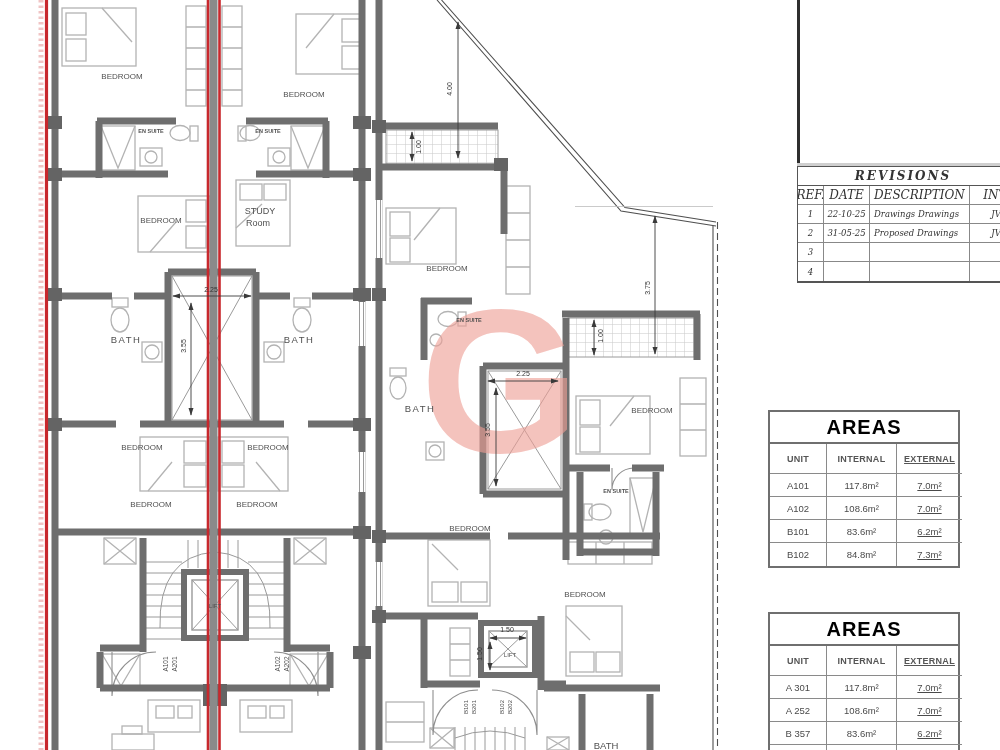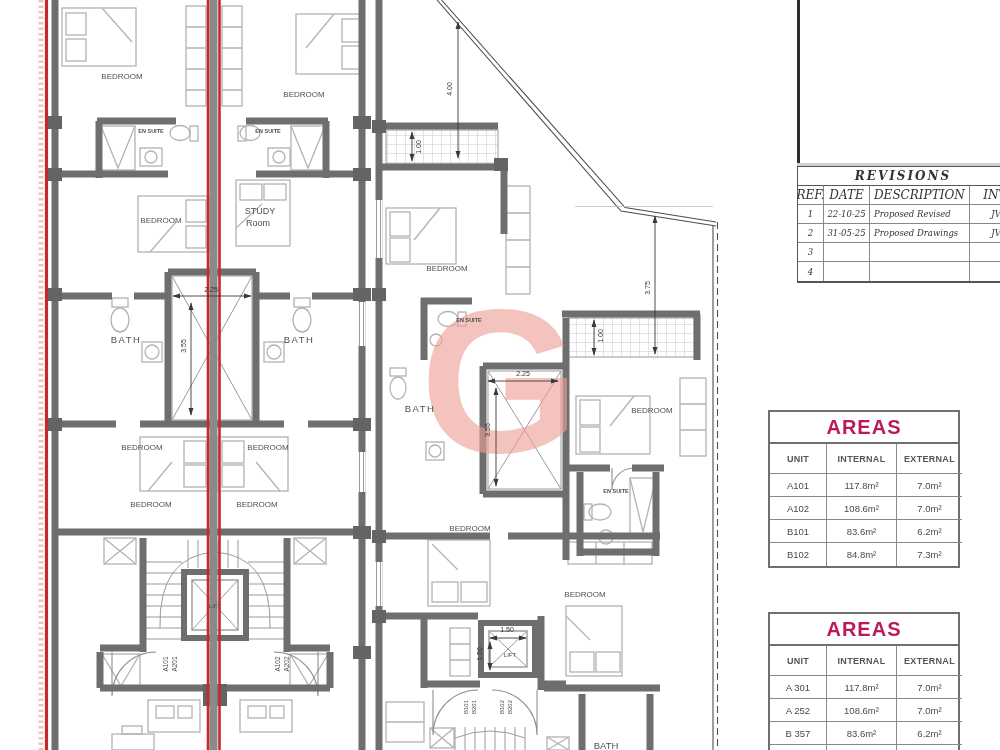--- a/index.html
+++ b/index.html
@@ -26,26 +26,26 @@
        border-right:1px solid #888;border-bottom:1px solid #888;}
   .rev.h{font-size:12px;font-weight:normal;}
   #rev-grid .rev:nth-child(4n){border-right:none;}
   #rev-grid .rev:nth-child(n+17){border-bottom:none;}
   #rev-grid .rev:nth-child(4n+3){justify-content:flex-start;padding-left:4px;}
 
   
   .areas{position:absolute;left:768px;width:192px;}
   #areas1{top:410px;} #areas2{top:612px;}
   .areas-title{height:30px;line-height:30px;text-align:center;border:2px solid #6f6f6f;
-               font-size:20px;font-weight:bold;letter-spacing:1px;color:#be185d;}
+               font-size:20px;font-weight:bold;letter-spacing:1px;color:#000000;}
   .areas-grid{display:grid;grid-template-columns:57px 70px 65px;grid-template-rows:30px repeat(4,23px);
               border:2px solid #6f6f6f;border-top:none;}
   .ar{font-size:9.5px;color:#4a4a4a;border-right:1.2px solid #8a8a8a;border-bottom:1.2px solid #8a8a8a;text-align:center;}
   .ar.h{font-size:9px;font-weight:bold;color:#555;letter-spacing:.3px;}
-  .areas-grid .ar:nth-child(3n){border-right:none;}
+  .areas-grid .ar:nth-child(3n){border-right:none;text-decoration:underline;}
   .areas-grid .ar:nth-child(n+13){border-bottom:none;}
 </style>
 </head>
 <body>
 
 <div id="stage">
 
   <svg id="plan" viewBox="0 0 1000 750" width="1000" height="750" xmlns="http://www.w3.org/2000/svg">
     <defs>
       <pattern id="hatchGrid" width="9" height="9" patternUnits="userSpaceOnUse">
@@ -394,21 +394,21 @@
   
   <div id="revisions">
     <div id="rev-title">REVISIONS</div>
     <div id="rev-grid">
         <div class="cell rev h">REF.</div>
         <div class="cell rev h">DATE</div>
         <div class="cell rev h">DESCRIPTION</div>
         <div class="cell rev h">INT.</div>
         <div class="cell rev">1</div>
         <div class="cell rev">22-10-25</div>
-        <div class="cell rev">Proposed Revised</div>
+        <div class="cell rev">Drawings Drawings</div>
         <div class="cell rev">JV</div>
         <div class="cell rev">2</div>
         <div class="cell rev">31-05-25</div>
         <div class="cell rev">Proposed Drawings</div>
         <div class="cell rev">JV</div>
         <div class="cell rev">3</div>
         <div class="cell rev"></div>
         <div class="cell rev"></div>
         <div class="cell rev"></div>
         <div class="cell rev">4</div>

